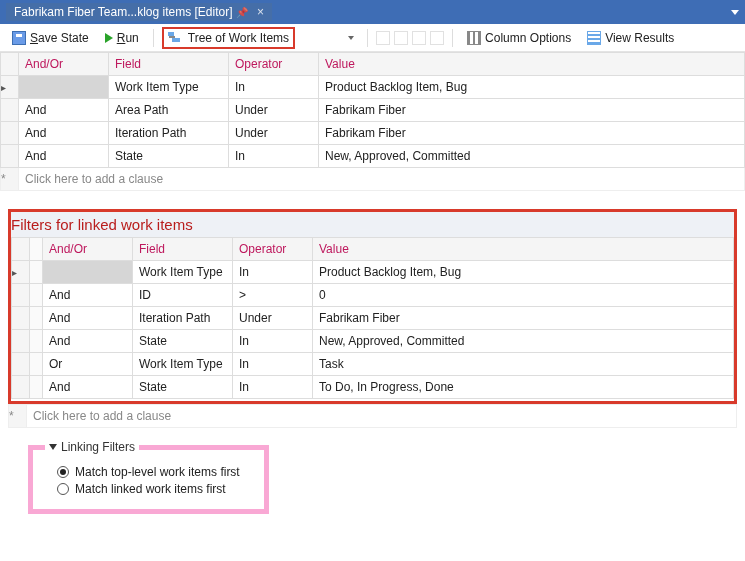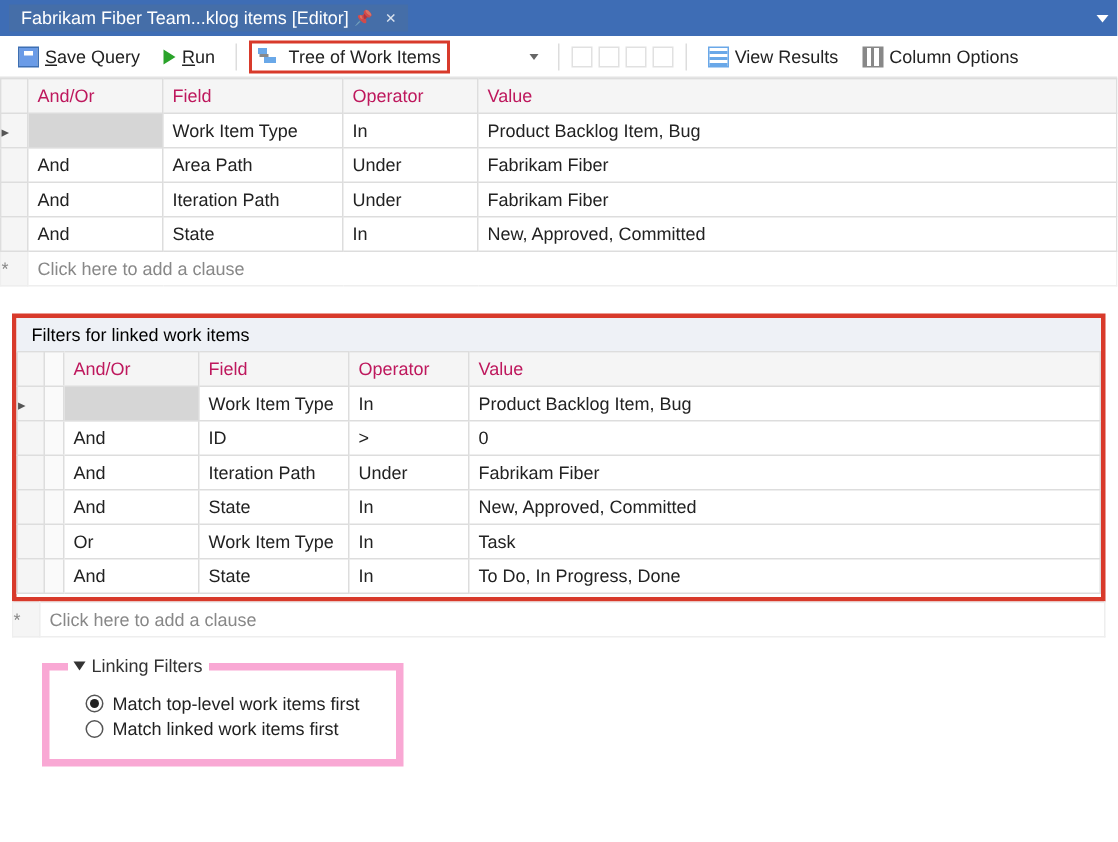--- a/index.html
+++ b/index.html
@@ -98,23 +98,23 @@
 
   .panel-gap { height: 18px; }
 
   .linked-wrap {
     border: 3px solid #d83a2b;
     margin: 0 8px;
     padding-bottom: 2px;
   }
   .linked-title {
     background: #eef1f6;
-    color: #000000;
-    padding: 4px 10px;
-    font-size: 12px;
+    color: #b91c1c;
+    padding: 4px 0;
+    font-size: 15px;
   }
   .inner-grid-wrap { padding: 0 0px; }
   .nest-col { width: 12px; background:#fafafa !important; border-right:none !important; }
 
   .linking-block {
     display: flex;
     align-items: flex-start;
     gap: 24px;
     padding: 12px 28px;
   }
@@ -172,21 +172,21 @@
     <span class="x">×</span>
   </div>
   <div class="right">
     <span class="dropdown-caret"></span>
   </div>
 </div>
 
 <div class="toolbar">
   <div class="tbtn">
     <span class="save-icon"></span>
-    <span><span class="ul">S</span><span title="Save Query">ave Query</span></span>
+    <span><span class="ul">S</span><span title="Save Query">ave State</span></span>
   </div>
   <div class="tbtn">
     <span class="play-icon"></span>
     <span><span class="ul">R</span>un</span>
   </div>
   <div class="sep"></div>
 
   <div class="highlight-box">
     <span class="tree-icon"></span>
     <span>Tree of Work Items</span>
@@ -194,26 +194,26 @@
 
   <div class="dropdown-empty"></div>
   <div class="sep"></div>
   <span class="mini-icon faded"></span>
   <span class="mini-icon faded"></span>
   <span class="mini-icon faded"></span>
   <span class="mini-icon faded"></span>
   <div class="sep"></div>
 
   <div class="tbtn">
+    <span class="col-opts-icon"></span>
+    <span>Column Options</span>
+  </div>
+  <div class="tbtn">
     <span class="view-results-icon"></span>
     <span>View Results</span>
-  </div>
-  <div class="tbtn">
-    <span class="col-opts-icon"></span>
-    <span>Column Options</span>
   </div>
 </div>
 
 <table class="grid">
   <thead>
     <tr>
       <th class="rowhdr"></th>
       <th class="andor-col">And/Or</th>
       <th class="field-col">Field</th>
       <th class="op-col">Operator</th>

